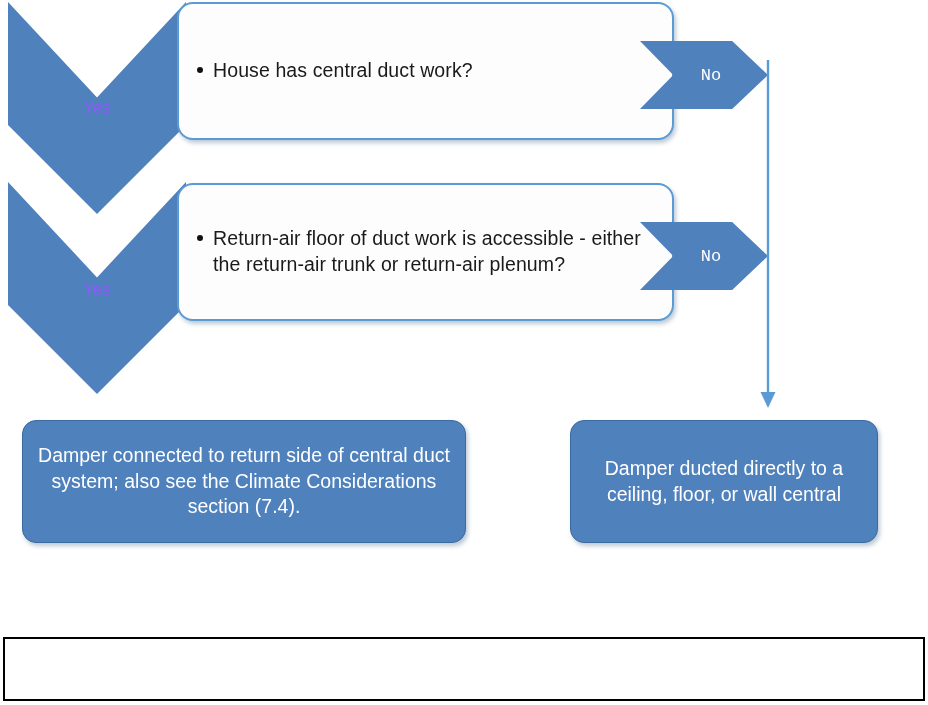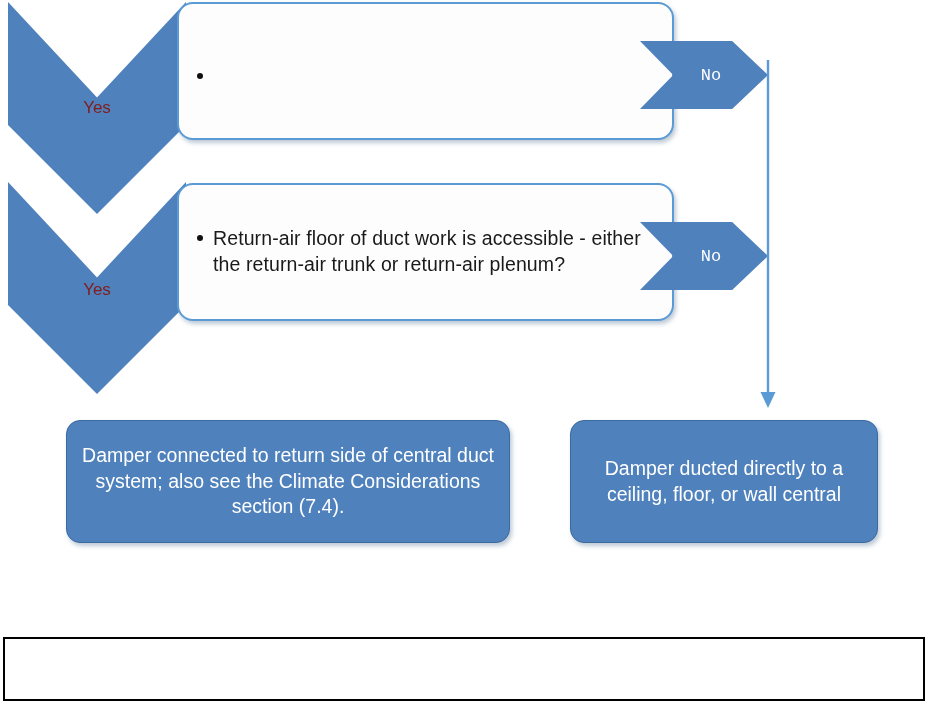--- a/index.html
+++ b/index.html
@@ -54,21 +54,21 @@
   
   .yes-chevron {
     position: absolute;
     background: #4F81BD;
     -webkit-clip-path: polygon(0% 0%, 50% 45%, 100% 0%, 100% 58%, 50% 100%, 0% 58%);
     clip-path: polygon(0% 0%, 50% 45%, 100% 0%, 100% 58%, 50% 100%, 0% 58%);
     filter: drop-shadow(2px 3px 3px rgba(80,110,145,0.45));
   }
   .yes-label {
     position: absolute;
-    color: #7f1d1d;
+    color: #8b5cf6;
     font-size: 17px;
     text-align: center;
     width: 100%;
     left: 0;
   }
 
   
   .no-chevron {
     position: absolute;
     background: #4F81BD;
@@ -125,20 +125,21 @@
 
 <div id="canvas">
 
   <div class="yes-chevron" style="left:8px; top:2px; width:178px; height:212px;">
   </div>
   <div class="yes-label" style="left:8px; top:98px; width:178px;">Yes</div>
 
   <div class="decision-box" style="left:177px; top:2px; width:497px; height:138px;">
     <div class="bullet-row">
       <span class="bullet-dot"></span>
+      <span class="decision-text">House has central duct work?</span>
     </div>
   </div>
 
   <div class="no-chevron" style="left:640px; top:41px; width:128px; height:68px;">
     <span class="no-label">No</span>
   </div>
 
   <div class="yes-chevron" style="left:8px; top:182px; width:178px; height:212px;">
   </div>
   <div class="yes-label" style="left:8px; top:280px; width:178px;">Yes</div>
@@ -152,21 +153,21 @@
 
   <div class="no-chevron" style="left:640px; top:222px; width:128px; height:68px;">
     <span class="no-label">No</span>
   </div>
 
   <svg class="connector" style="left:740px; top:60px; width:60px; height:355px;" viewBox="0 0 60 355" xmlns="http://www.w3.org/2000/svg">
     <line x1="28" y1="0" x2="28" y2="335" stroke="#5B9BD5" stroke-width="2.4"></line>
     <polygon points="28,348 20.5,332 35.5,332" fill="#5B9BD5"></polygon>
   </svg>
 
-  <div class="result-box" style="left:22px; top:420px; width:444px; height:123px;margin-left:44px;">
+  <div class="result-box" style="left:22px; top:420px; width:444px; height:123px;">
     <span class="result-text">Damper connected to return side of central duct system; also see the Climate Considerations section (7.4).</span>
   </div>
 
   <div class="result-box" style="left:570px; top:420px; width:308px; height:123px;">
     <span class="result-text">Damper ducted directly to a ceiling, floor, or wall central</span>
   </div>
 
   <div class="caption-rect" style="left:3px; top:637px; width:922px; height:64px;">
     <span></span>
   </div>

